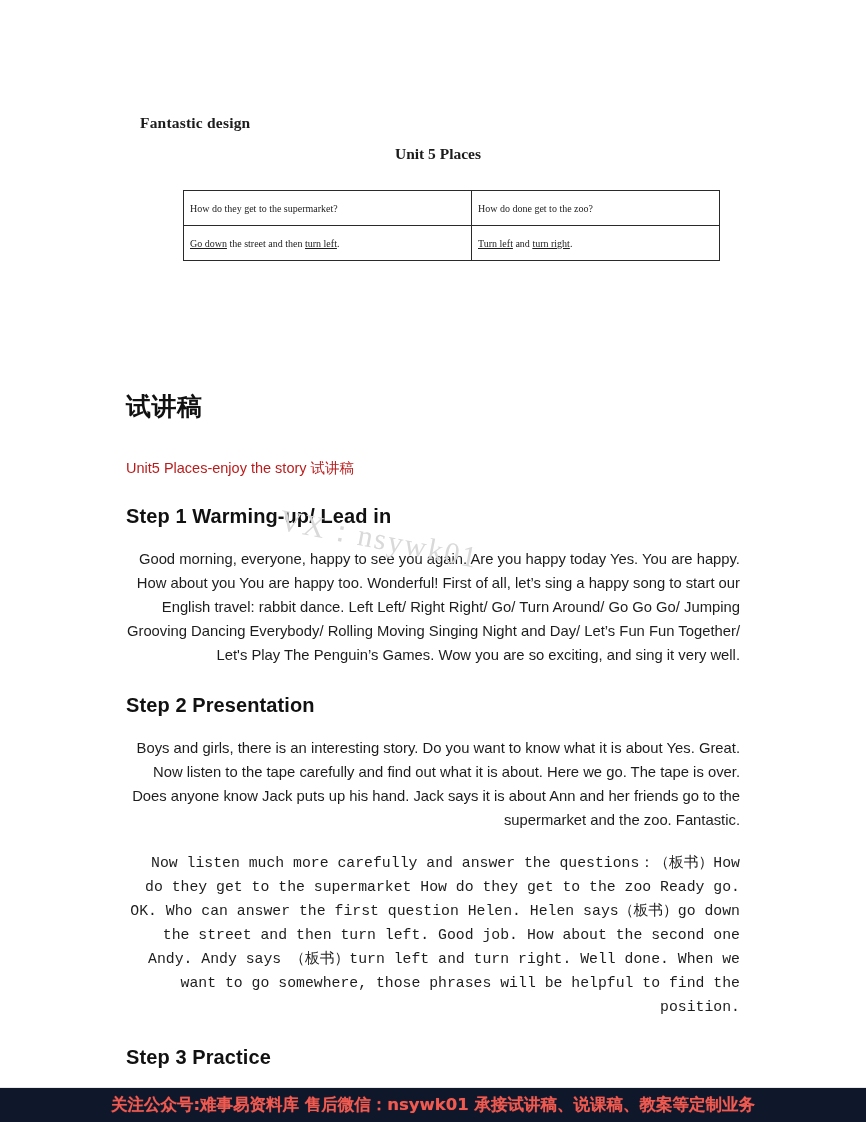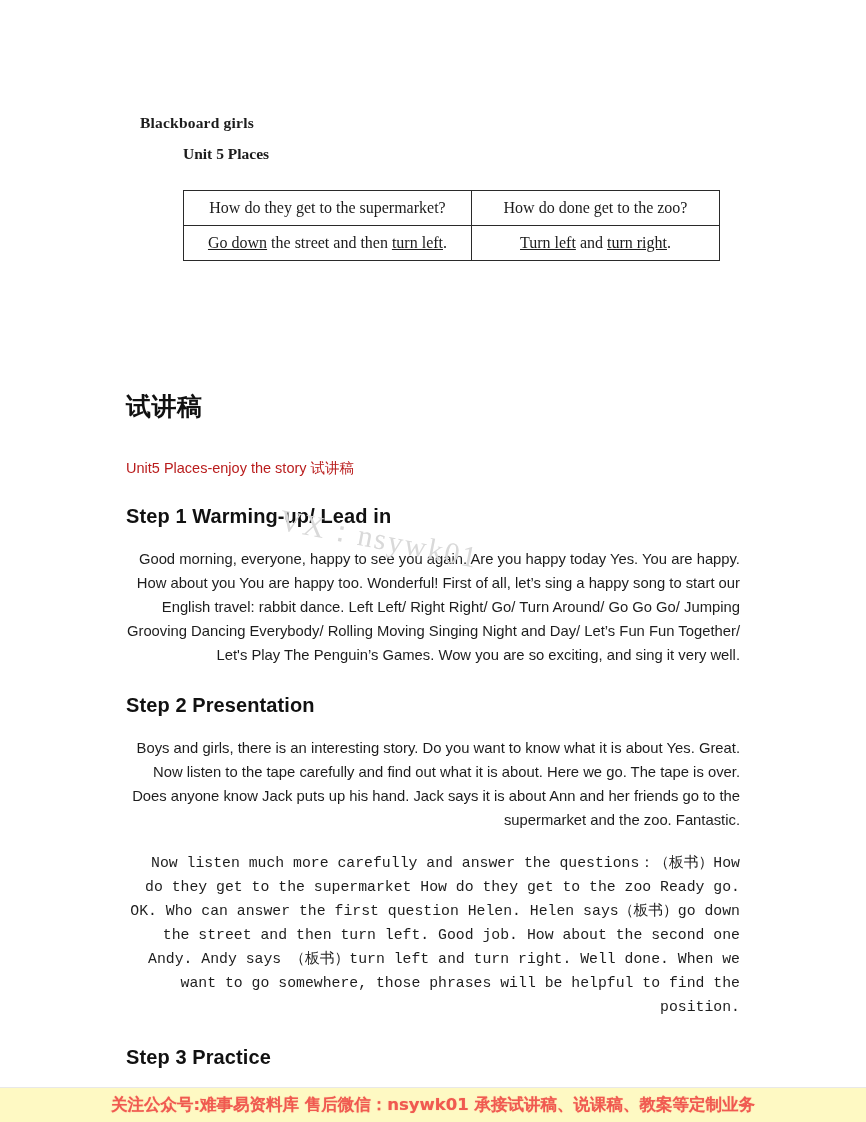--- a/index.html
+++ b/index.html
@@ -26,41 +26,40 @@
     font-size: 15.5px;
     letter-spacing: .2px;
     color: #1c1c1c;
     white-space: nowrap;
   }
   .bb-title {
     position: absolute;
     left: 183px;
     top: 145px;
     width: 510px;
-    text-align: left;
+    text-align: center;
     font-family: "Liberation Serif", serif;
     font-weight: bold;
     font-size: 15.5px;
     color: #1c1c1c;
   }
 
   .bb-table {
     position: absolute;
     left: 183px;
     top: 190px;
     width: 510px;
     border-collapse: collapse;
     table-layout: fixed;
   }
   .bb-table td {
     border: 1px solid #2a2a2a;
     font-family: "Liberation Serif", serif;
-    font-size: 16px;
+    font-size: 10px;
     color: #1c1c1c;
-    text-align: center;
     height: 30px;
     padding: 2px 6px;
     vertical-align: middle;
   }
   .bb-table td.col-a { width: 275px; }
   .bb-table td.col-b { width: 235px; }
   .u { text-decoration: underline; }
 
   
   .doc {
@@ -118,37 +117,37 @@
   
   .promo {
     position: absolute;
     left: 0;
     bottom: 0;
     width: 866px;
     height: 34px;
     display: flex;
     align-items: center;
     justify-content: center;
-    background: #fef9c3;
+    background: #0f172a;
     border-top: 1px solid #e8e8e8;
   }
   .promo-text {
     font-family: "DejaVu Sans", sans-serif;
     font-weight: bold;
     font-size: 16.5px;
     color: #f05a50;
     white-space: nowrap;
     letter-spacing: 0px;
     text-shadow: 0 0 1px rgba(240,90,80,.55);
   }
 </style>
 </head>
 <body>
 
-<div class="bb-heading">Blackboard girls</div>
+<div class="bb-heading">Fantastic design</div>
 
 <div class="bb-title">Unit 5 Places</div>
 
 <table class="bb-table">
   <tbody>
       <tr>
     <td class="col-a">How do they get to the supermarket?</td>
     <td class="col-b">How do done get to the zoo?</td>
   </tr>
   <tr>

